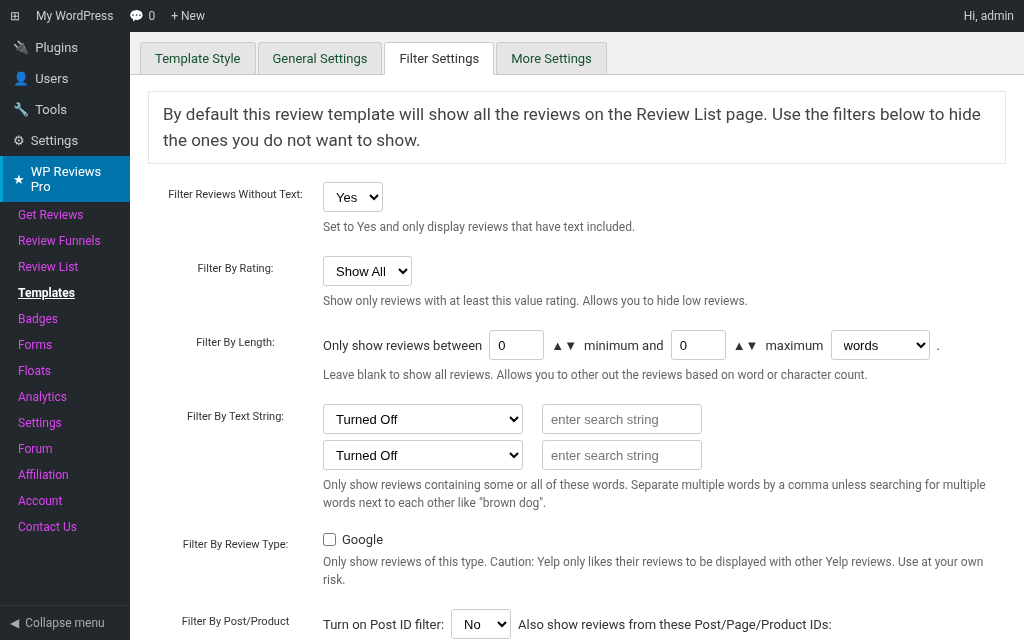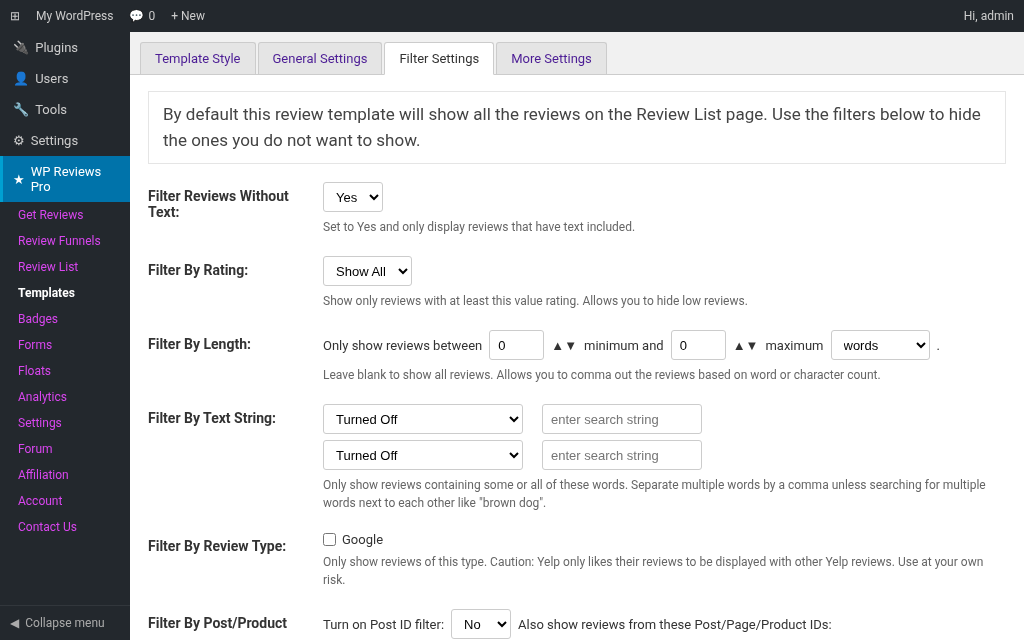--- a/index.html
+++ b/index.html
@@ -11,38 +11,38 @@
     .top-bar-right { margin-left: auto; }
 
     
     .layout { display: flex; flex: 1; overflow: hidden; }
 
     
     .sidebar { width: 130px; background: #23282d; color: #ccc; flex-shrink: 0; overflow-y: auto; display: flex; flex-direction: column; }
     .sidebar-menu-item { padding: 8px 10px; font-size: 13px; cursor: pointer; display: flex; align-items: center; gap: 6px; border-left: 3px solid transparent; }
     .sidebar-menu-item.active { background: #0073aa; color: #fff; border-left-color: #00a0d2; }
     .sidebar-sub-item { padding: 6px 10px 6px 18px; font-size: 12px; cursor: pointer; color: #d946ef; }
-    .sidebar-sub-item.active { color: #fff; font-weight: bold; }
+    .sidebar-sub-item.active { color: #fff; font-weight: bold; text-decoration: underline; }
     .sidebar-collapse { padding: 10px 10px; font-size: 12px; color: #aaa; cursor: pointer; display: flex; align-items: center; gap: 6px; margin-top: auto; border-top: 1px solid #32373c; }
 
     
     .main-content { flex: 1; overflow-y: auto; padding: 0; background: #f1f1f1; }
 
     
     .tabs { display: flex; border-bottom: 1px solid #ccc; background: #f1f1f1; padding: 10px 10px 0; gap: 0; }
-    .tab { padding: 8px 14px; border: 1px solid #ccc; border-bottom: none; background: #e5e5e5; color: #4c1d95; cursor: pointer; font-size: 13px; margin-right: 2px; border-radius: 3px 3px 0 0; }
+    .tab { padding: 8px 14px; border: 1px solid #ccc; border-bottom: none; background: #e5e5e5; color: #14532d; cursor: pointer; font-size: 13px; margin-right: 2px; border-radius: 3px 3px 0 0; }
     .tab.active { background: #fff; color: #333; border-bottom: 1px solid #fff; margin-bottom: -1px; }
 
     
     .content-area { background: #fff; margin: 0; padding: 16px 18px; }
 
     .info-box { background: #fff; border: 1px solid #e5e5e5; padding: 10px 14px; margin-bottom: 18px; font-size: 17px; color: #444; line-height: 1.5; }
 
     .filter-row { display: flex; margin-bottom: 20px; }
-    .filter-label { width: 175px; flex-shrink: 0; font-weight: 700; font-size: 14px; padding-top: 6px; }
+    .filter-label { width: 175px; flex-shrink: 0; font-weight: 400; font-size: 11px; padding-top: 6px; text-align: center; }
     .filter-control { flex: 1; }
 
     .filter-description { font-size: 12px; color: #666; margin-top: 6px; line-height: 1.5; }
 
     select { padding: 4px 8px; border: 1px solid #ccc; border-radius: 3px; background: #fff; font-size: 13px; height: 30px; }
     input[type="text"], input[type="number"] { padding: 4px 8px; border: 1px solid #ccc; border-radius: 3px; font-size: 13px; height: 30px; }
     input[type="number"] { width: 60px; }
 
     .inline-row { display: flex; align-items: center; gap: 7px; flex-wrap: wrap; margin-bottom: 6px; }
     .text-string-row { display: flex; align-items: center; gap: 19px; margin-bottom: 6px; }
@@ -159,21 +159,21 @@
             <span>minimum and</span>
             <input type="number" value="0" min="0" style="width: 55px;">
             <span>▲▼</span>
             <span>maximum</span>
             <select class="dropdown-select">
               <option>words</option>
               <option>characters</option>
             </select>
             <span>.</span>
           </div>
-          <div class="filter-description">Leave blank to show all reviews. Allows you to comma out the reviews based on word or character count.</div>
+          <div class="filter-description">Leave blank to show all reviews. Allows you to other out the reviews based on word or character count.</div>
         </div>
       </div>
 
       <div class="filter-row">
         <div class="filter-label">Filter By Text String:</div>
         <div class="filter-control">
           <div class="text-string-row">
             <select class="dropdown-select" style="width:200px;">
               <option>Turned Off</option>
               <option>Contains</option>

